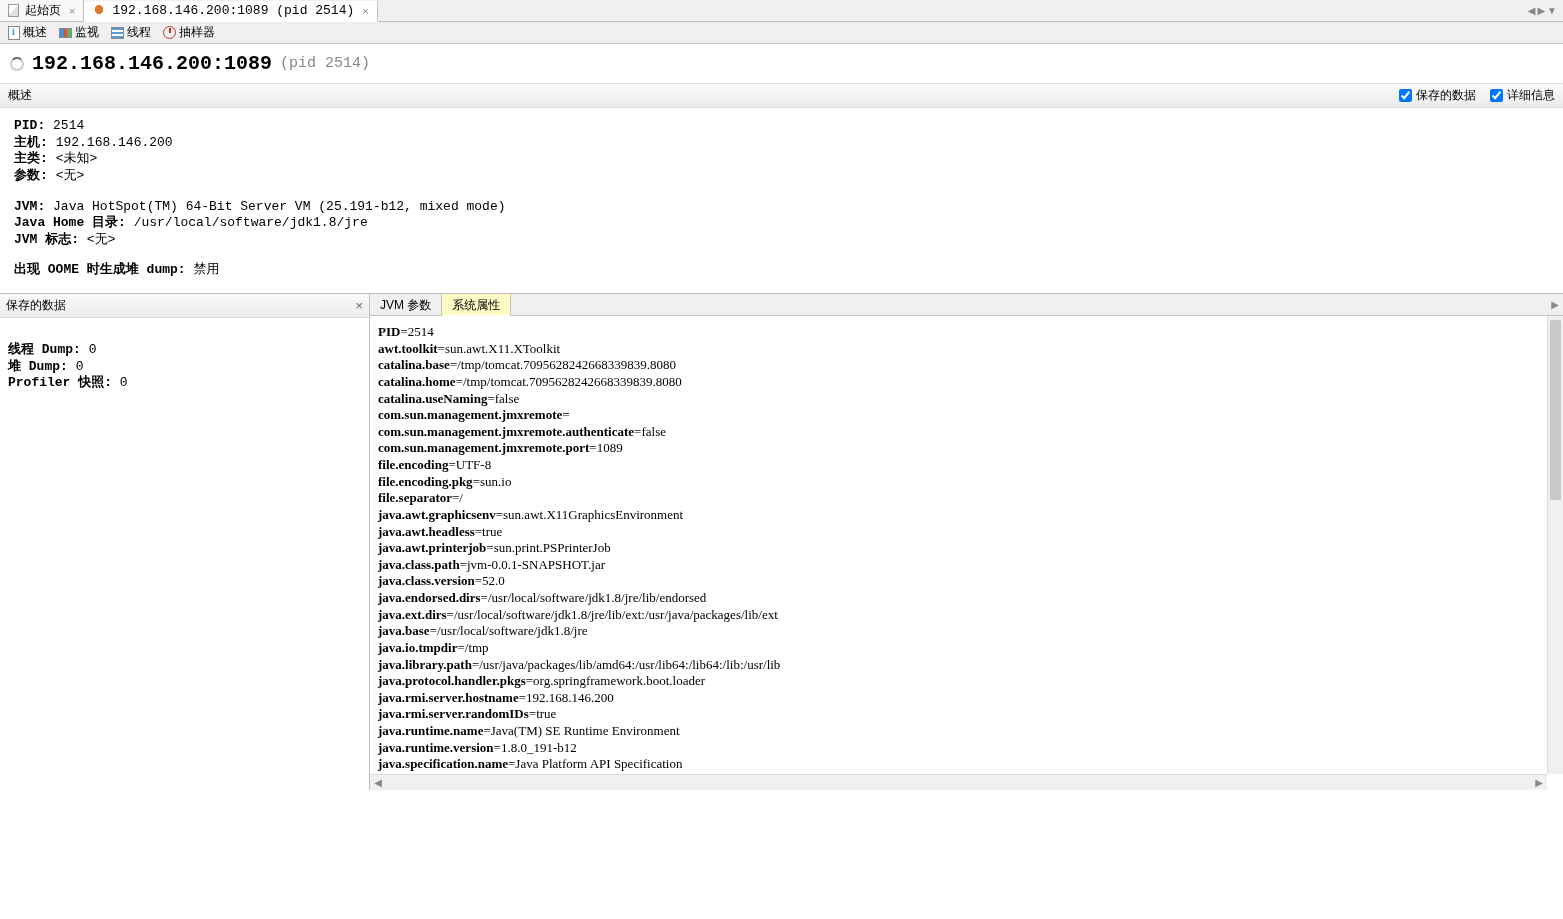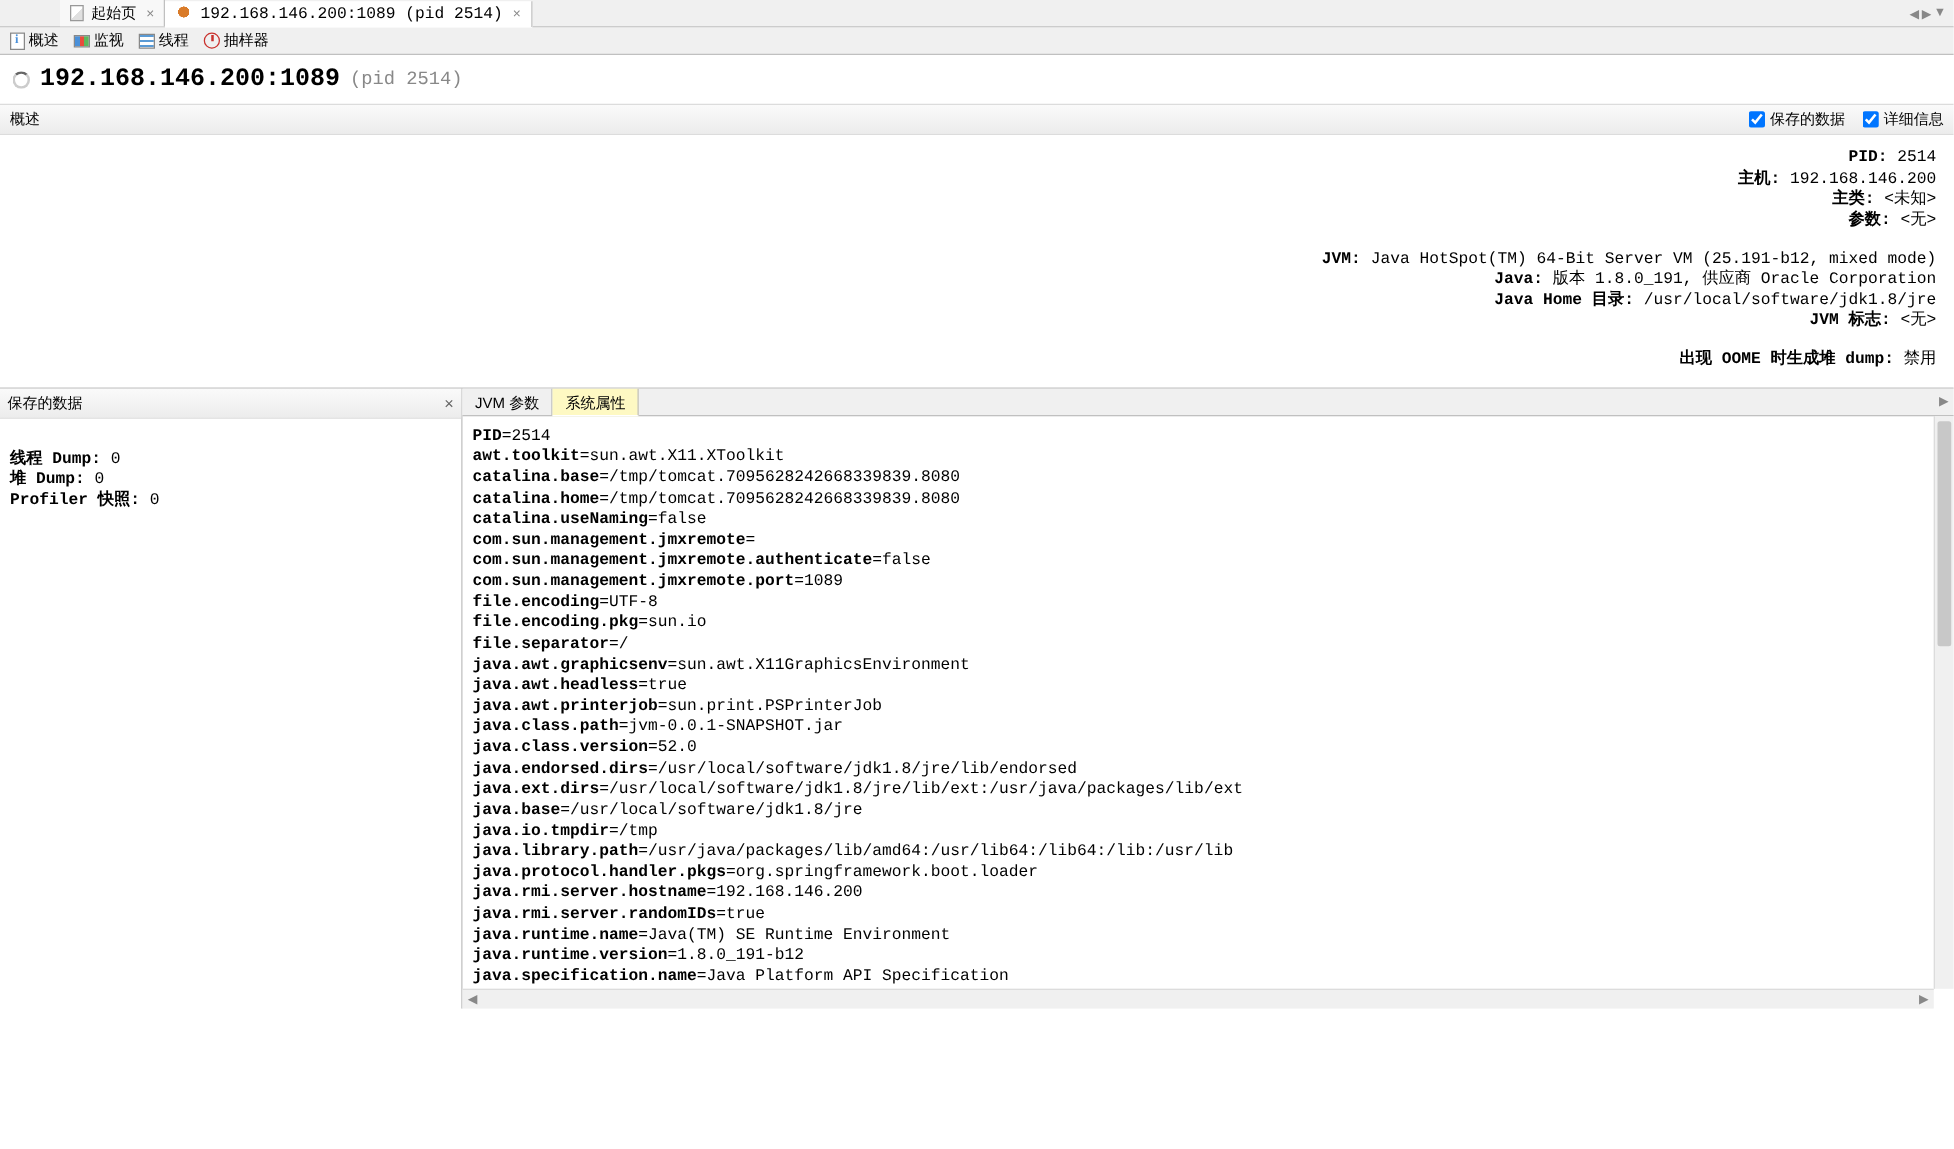--- a/index.html
+++ b/index.html
@@ -1,56 +1,56 @@
 <!DOCTYPE html>
 <html><head>
 <meta charset="utf-8">
 <style>
 * { box-sizing: border-box; margin: 0; padding: 0; }
 body { font-family: "Microsoft YaHei", "SimSun", sans-serif; font-size: 12px; background: #fff; color: #000; }
 .mono { font-family: "Consolas", "Courier New", monospace; font-size: 13px; }
 
-.tabbar { display: flex; align-items: center; background: #f0f0f0; border-bottom: 1px solid #c0c0c0; height: 22px; padding-left: 48px; }
+.tabbar { display: flex; align-items: center; background: #f0f0f0; border-bottom: 1px solid #c0c0c0; height: 22px; }
 .tab { display: flex; align-items: center; padding: 2px 8px; border-right: 1px solid #c0c0c0; height: 100%; background: #f8f8f8; cursor: pointer; gap: 6px; }
 .tab.active { background: #fff; border-bottom: 1px solid #fff; margin-bottom: -1px; }
 .tab .close { color: #888; font-size: 11px; margin-left: 2px; }
 .tabnav { margin-left: auto; display: flex; gap: 2px; padding-right: 6px; color: #888; }
 .tabnav span { font-size: 10px; cursor: pointer; }
 
 .toolbar { display: flex; align-items: center; background: #f0f0f0; border-bottom: 1px solid #c0c0c0; height: 22px; padding: 0 4px; gap: 4px; }
 .tbtn { display: flex; align-items: center; gap: 3px; padding: 1px 4px; cursor: pointer; }
 .ticon { width: 14px; height: 14px; display: inline-block; }
 
 .titlebar { display: flex; align-items: center; padding: 8px 10px; gap: 8px; }
 .spinner { width: 14px; height: 14px; border: 2px solid #ccc; border-top-color: #666; border-radius: 50%; }
 .titlemain { font-family: "Consolas","Courier New",monospace; font-size: 20px; font-weight: bold; }
 .titlesub { font-family: "Consolas","Courier New",monospace; font-size: 15px; color: #888; }
 
 .sectionhdr { background: linear-gradient(#fafafa,#ececec); border-top: 1px solid #dcdcdc; border-bottom: 1px solid #dcdcdc; padding: 3px 8px; display: flex; align-items: center; font-size: 12px; }
 .sectionhdr .right { margin-left: auto; display: flex; gap: 14px; }
 .chk { display: flex; align-items: center; gap: 4px; }
 .chk input { width: 13px; height: 13px; }
 
-.info { padding: 10px 14px; font-family: "Consolas","Courier New",monospace; font-size: 13px; line-height: 1.28; text-align: right; }
+.info { padding: 10px 14px; font-family: "Consolas","Courier New",monospace; font-size: 13px; line-height: 1.28; }
 .info .lbl { font-weight: bold; }
 .info .blk { margin-bottom: 14px; }
 
 .splitrow { display: flex; border-top: 1px solid #c0c0c0; }
 .leftpanel { width: 370px; border-right: 1px solid #c0c0c0; display: flex; flex-direction: column; }
 .panelhdr { display: flex; align-items: center; background: linear-gradient(#fafafa,#ececec); border-bottom: 1px solid #dcdcdc; padding: 3px 6px; font-size: 12px; }
 .panelhdr .x { margin-left: auto; color: #666; cursor: pointer; font-size: 13px; }
 .leftbody { padding: 24px 8px; font-family: "Consolas","Courier New",monospace; font-size: 13px; line-height: 1.28; }
 
 .rightpanel { flex: 1; display: flex; flex-direction: column; position: relative; }
 .subtabs { display: flex; border-bottom: 1px solid #c0c0c0; background: #f0f0f0; height: 22px; }
 .subtab { padding: 3px 10px; border-right: 1px solid #c0c0c0; background: #f0f0f0; cursor: pointer; font-size: 12px; }
 .subtab.active { background: #fef9c3; border-bottom: 1px solid #fff; margin-bottom: -1px; }
 .subtabs .sbar { margin-left: auto; width: 16px; display: flex; align-items: center; justify-content: center; color: #888; font-size: 10px; }
 
-.propbody { padding: 8px 16px 4px 8px; font-family: Liberation Mono, monospace; font-size: 13px; line-height: 1.28; height: 474px; overflow: hidden; position: relative; }
+.propbody { padding: 8px 16px 4px 8px; font-family: Liberation Serif, serif; font-size: 13px; line-height: 1.28; height: 474px; overflow: hidden; position: relative; }
 .propline .k { font-weight: bold; }
 
 .vscroll { position: absolute; right: 0; top: 22px; bottom: 16px; width: 16px; background: #f0f0f0; border-left: 1px solid #dcdcdc; }
 .vscroll .thumb { position: absolute; left: 2px; right: 2px; top: 4px; height: 180px; background: #c8c8c8; border-radius: 2px; }
 .hscroll { position: absolute; left: 0; right: 16px; bottom: 0; height: 16px; background: #f0f0f0; border-top: 1px solid #dcdcdc; display: flex; align-items: center; }
 .hscroll .arrow { width: 16px; text-align: center; color: #888; font-size: 10px; cursor: pointer; }
 .hscroll .track { flex: 1; height: 100%; position: relative; }
 
 .icon-page { background: linear-gradient(135deg,#fff 50%,#e0e0e0 50%); border: 1px solid #999; width: 11px; height: 13px; }
 .icon-java { background: radial-gradient(circle at 50% 40%, #d97b29 40%, transparent 41%); width: 14px; height: 14px; }
@@ -123,21 +123,20 @@
 
 <div class="info">
   <div class="blk">
     <div><span class="lbl">PID:</span> <span>2514</span></div>
     <div><span class="lbl">主机:</span> <span>192.168.146.200</span></div>
     <div><span class="lbl">主类:</span> <span>&lt;未知&gt;</span></div>
     <div><span class="lbl">参数:</span> <span>&lt;无&gt;</span></div>
   </div>
   <div class="blk">
     <div><span class="lbl">JVM:</span> <span>Java HotSpot(TM) 64-Bit Server VM (25.191-b12, mixed mode)</span></div>
-    <div><span class="lbl">Java:</span> <span>版本 1.8.0_191, 供应商 Oracle Corporation</span></div>
     <div><span class="lbl">Java Home 目录:</span> <span>/usr/local/software/jdk1.8/jre</span></div>
     <div><span class="lbl">JVM 标志:</span> <span>&lt;无&gt;</span></div>
   </div>
   <div class="blk" style="margin-bottom:4px;">
     <div><span class="lbl">出现 OOME 时生成堆 dump:</span> <span>禁用</span></div>
   </div>
 </div>
 
 <div class="splitrow">
   <div class="leftpanel">

